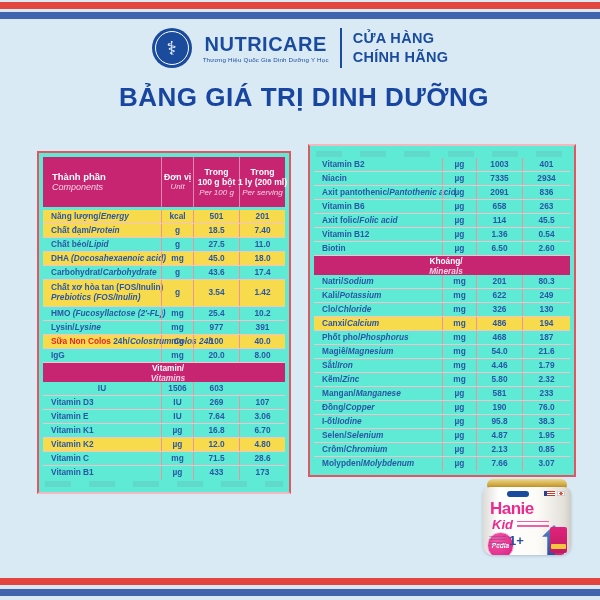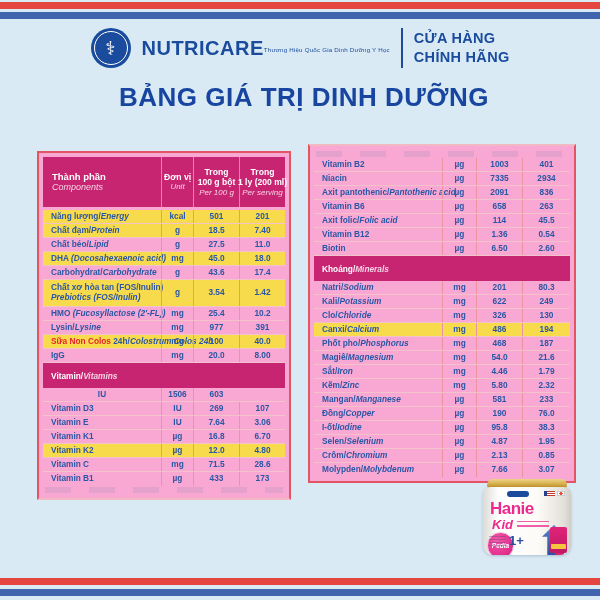--- a/index.html
+++ b/index.html
@@ -12,30 +12,30 @@
   
   .stripe{position:absolute;left:0;width:600px;height:7px;}
   .stripe.red{background:#E4453F;}
   .stripe.blue{background:#4164AE;}
   .s-top-red{top:2px;} .s-top-blue{top:12px;}
   .s-bot-red{top:578px;} .s-bot-blue{top:589px;}
   
   .brandbar{position:absolute;top:28px;left:0;right:0;display:flex;justify-content:center;align-items:center;gap:11px;}
   .emblem{width:40px;height:40px;border-radius:50%;background:#1A4B9D;display:flex;align-items:center;justify-content:center;flex:0 0 auto;}
   .emblem-inner{width:32px;height:32px;border-radius:50%;border:1.5px solid #fff;display:flex;align-items:center;justify-content:center;color:#fff;font-size:19px;line-height:1;}
-  .brandtext{display:flex;flex-direction:row;align-items:center;}
+  .brandtext{display:flex;flex-direction:column;align-items:center;}
   .brandname{font-size:20px;font-weight:800;color:#1A4B9D;letter-spacing:.5px;line-height:1;}
   .brandtag{font-size:6.2px;color:#1A4B9D;margin-top:2px;letter-spacing:.2px;white-space:nowrap;}
   .branddivider{width:2px;height:40px;background:#1A4B9D;}
   .storetext{font-size:14.5px;font-weight:800;color:#1A4B9D;line-height:1.3;letter-spacing:.3px;}
   
   .pagetitle{position:absolute;top:82px;left:8px;right:0;text-align:center;
     font-size:26px;font-weight:800;color:#1845A0;letter-spacing:.5px;}
   
-  .ntable{position:absolute;background:#f9a8d4;border:2px solid #E25563;padding:4px;box-sizing:border-box;}
+  .ntable{position:absolute;background:#5eead4;border:2px solid #E25563;padding:4px;box-sizing:border-box;}
   .ntable.left{left:37px;top:151px;width:254px;}
   .ntable.right{left:308px;top:144px;width:268px;border-top-color:#F3B9C3;}
   .ntable.left{border-bottom-color:#F3B9C3;}
   .left-cols{display:grid;grid-template-columns:118px 32px 46px 46px;}
   .right-cols{display:grid;grid-template-columns:128px 34px 46px 48px;}
   .thead{background:#C72471;height:50px;margin-bottom:3px;}
   .th{display:flex;flex-direction:column;align-items:center;justify-content:center;line-height:1.2;white-space:nowrap;}
   .th:not(:first-child){border-left:1px solid rgba(255,255,255,.45);}
   .th .vn{font-size:8.6px;font-weight:700;color:#fff;}
   .th .en{font-size:8px;font-style:italic;color:#F7D3E4;}
@@ -44,21 +44,21 @@
   .th1 .en{font-size:9px;}
   .trow{min-height:14px;align-items:stretch;border-bottom:1px solid #F3C3CC;box-sizing:border-box;}
   .trow:last-child{border-bottom:none;}
   .trow.hl{background:#F8DB4D;}
   .trow.tall{min-height:27px;}
   .c{font-size:8.3px;font-weight:700;color:#2A57A5;display:flex;align-items:center;justify-content:center;text-align:center;line-height:1.2;}
   .trow .c:not(:first-child){border-left:1px solid #EC93A0;}
   .cname{flex-direction:column;align-items:flex-start;justify-content:center;padding-left:8px;text-align:left;white-space:nowrap;}
   .it{font-style:italic;}
   .red{color:#E4252C;}
-  .secrow{background:#C72471;height:25px;display:flex;align-items:center;padding-left:8px;color:#fff;font-size:8.3px;font-weight:700;}
+  .secrow{background:#C72471;height:19px;display:flex;align-items:center;padding-left:8px;color:#fff;font-size:8.3px;font-weight:700;flex-direction:column;}
   .secrow .it{color:#F7D3E4;}
   .stubrow{height:6px;margin:1px 2px;opacity:.45;
     background:repeating-linear-gradient(90deg,rgba(110,125,155,.35) 0 26px,transparent 26px 44px);}
   
   .can{position:absolute;left:483px;top:479px;width:88px;height:92px;}
   .can-lid{position:absolute;top:0;left:4px;width:80px;height:12px;border-radius:6px;
     background:linear-gradient(180deg,#EDD688,#C79A2E 62%,#A87F22);}
   .can-body{position:absolute;top:8px;left:0;width:88px;height:68px;border-radius:7px 7px 10px 10px;
     background:linear-gradient(90deg,#DDDBD6,#FFFFFF 18%,#FDFBF7 62%,#E3E0DA 92%,#CFCCC5);
     box-shadow:0 1px 3px rgba(40,60,90,.25);overflow:hidden;}

